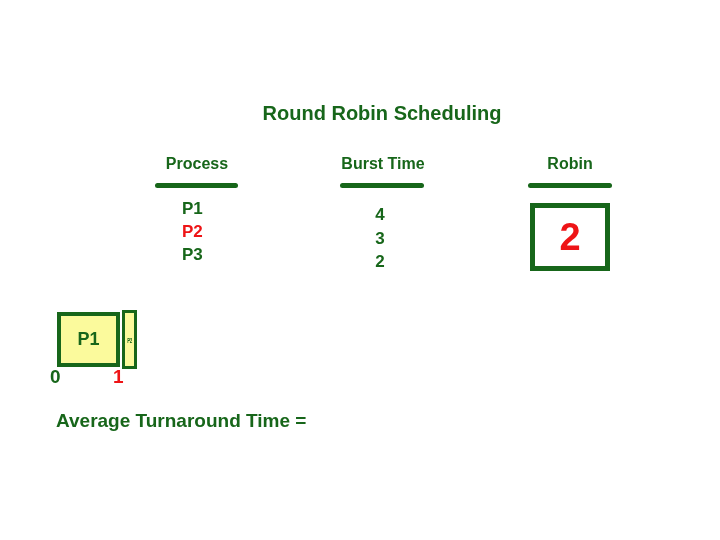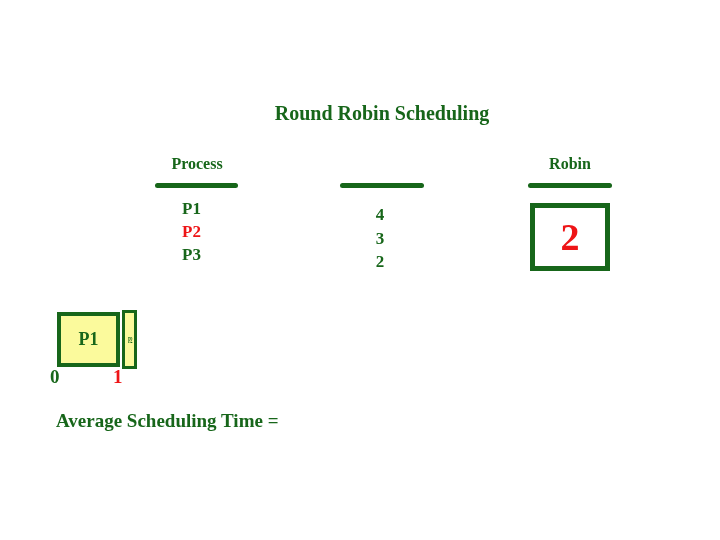--- a/index.html
+++ b/index.html
@@ -6,21 +6,21 @@
     margin: 0;
     padding: 0;
     background: #ffffff;
   }
   .slide {
     position: relative;
     width: 720px;
     height: 540px;
     background: #ffffff;
     overflow: hidden;
-    font-family: Liberation Serif, serif;
+    font-family: Liberation Sans, sans-serif;
     font-weight: bold;
     color: #17661a;
   }
   .abs { position: absolute; }
 
   .slide-title {
     top: 102px;
     left: 382px;
     transform: translateX(-50%);
     font-size: 20px;
@@ -131,20 +131,21 @@
   }
 </style>
 </head>
 <body>
 
 <div class="slide">
 
   <div class="abs slide-title">Round Robin Scheduling</div>
 
   <div class="abs col-header hdr-process">Process</div>
+  <div class="abs col-header hdr-burst">Burst Time</div>
   <div class="abs col-header hdr-timer">Robin</div>
 
   <div class="abs hdr-underline ul-process"></div>
   <div class="abs hdr-underline ul-burst"></div>
   <div class="abs hdr-underline ul-timer"></div>
 
   <div class="abs process-list">
     <div class="process-row" data-color="green">P1</div>
     <div class="process-row" data-color="red">P2</div>
     <div class="process-row" data-color="green">P3</div>
@@ -163,15 +164,15 @@
   <div class="abs gantt-block-p1">
     <span>P1</span>
   </div>
   <div class="abs gantt-block-p2">
     <span class="squished-label">P2</span>
   </div>
 
   <div class="abs tick tick-0">0</div>
   <div class="abs tick tick-1">1</div>
 
-  <div class="abs footer-label">Average Scheduling Time =</div>
+  <div class="abs footer-label">Average Turnaround Time =</div>
 
 </div>
 
 </body></html>

